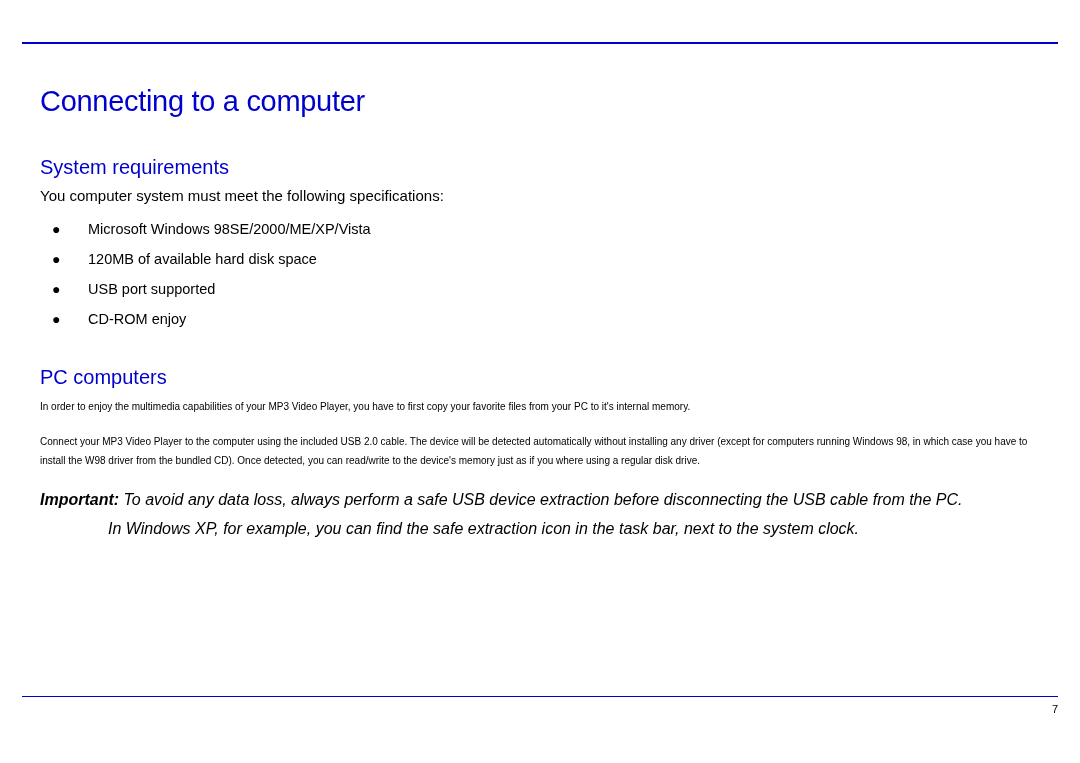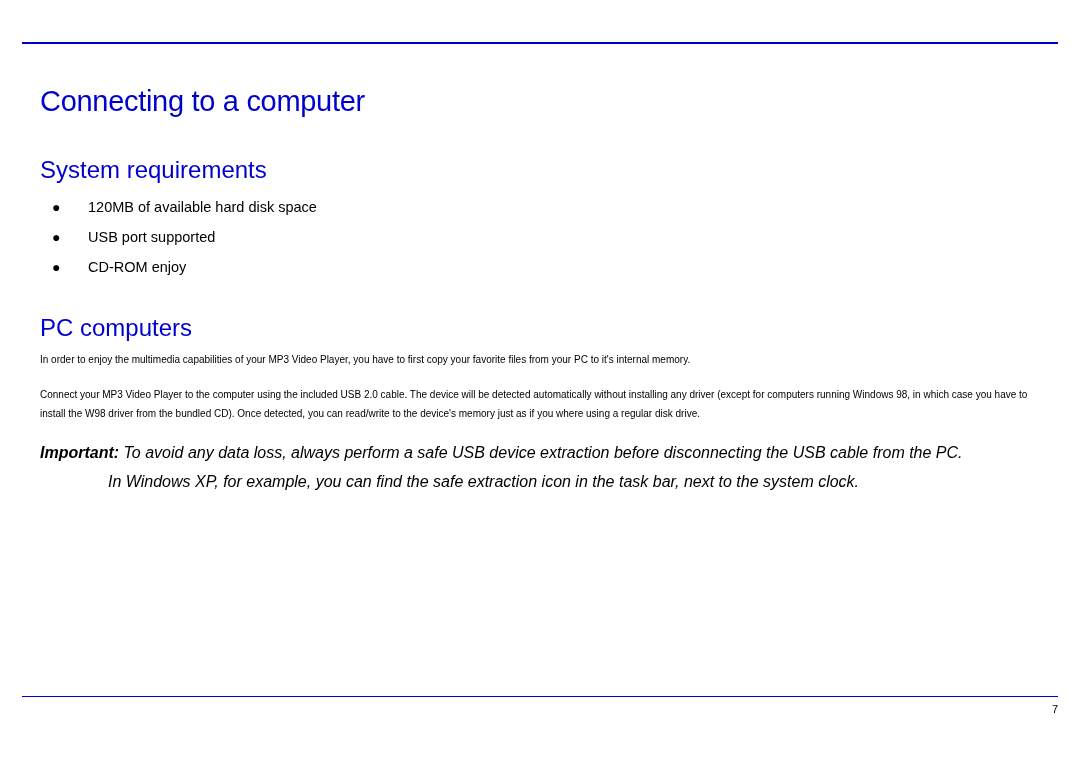--- a/index.html
+++ b/index.html
@@ -30,21 +30,21 @@
     }
     h1 {
       color: #0000cd;
       font-size: 29px;
       font-weight: normal;
       margin-bottom: 38px;
       letter-spacing: -0.3px;
     }
     h2 {
       color: #0000cd;
-      font-size: 24px;
+      font-size: 20px;
       font-weight: normal;
       margin-bottom: 8px;
     }
     .intro-text {
       font-size: 15px;
       color: #000;
       margin-bottom: 10px;
     }
     ul {
       list-style: none;
@@ -105,21 +105,23 @@
 </head>
 <body>
 
 <div class="top-rule"></div>
 
 <div class="content">
   <h1>Connecting to a computer</h1>
 
   <div>
     <h2>System requirements</h2>
+    <div class="intro-text">You computer system must meet the following specifications:</div>
     <ul>
+      <li>Microsoft Windows 98SE/2000/ME/XP/Vista</li>
       <li>120MB of available hard disk space</li>
       <li>USB port supported</li>
       <li>CD-ROM enjoy</li>
     </ul>
   </div>
 
   <div class="section2">
     <h2>PC computers</h2>
     <div class="para">In order to enjoy the multimedia capabilities of your MP3 Video Player, you have to first copy your favorite files from your PC to it's internal memory.</div>
     <div class="para">Connect your MP3 Video Player to the computer using the included USB 2.0 cable.  The device will be detected automatically without installing any driver (except for computers running Windows 98, in which case you have to install the W98 driver from the bundled CD).  Once detected, you can read/write to the device's memory just as if you where using a regular disk drive.</div>

